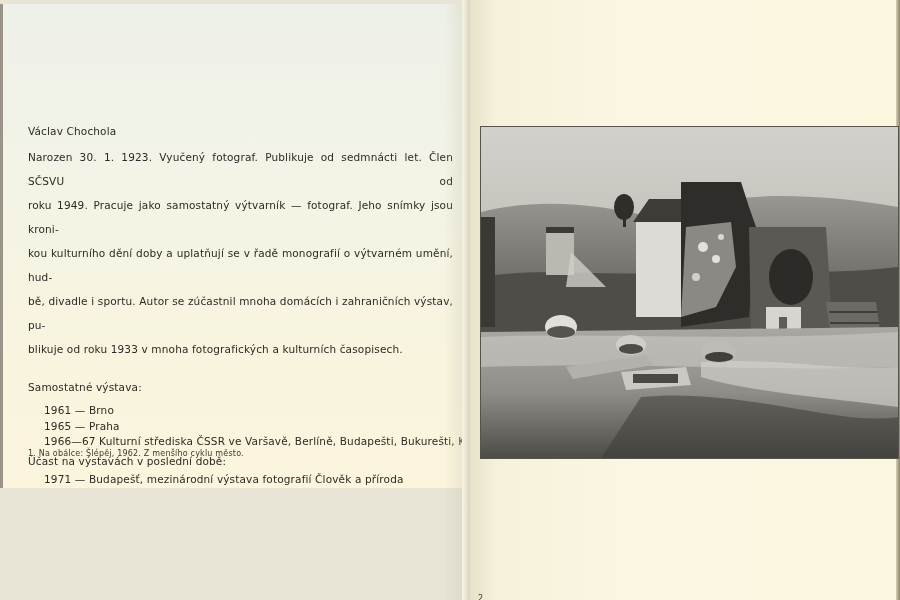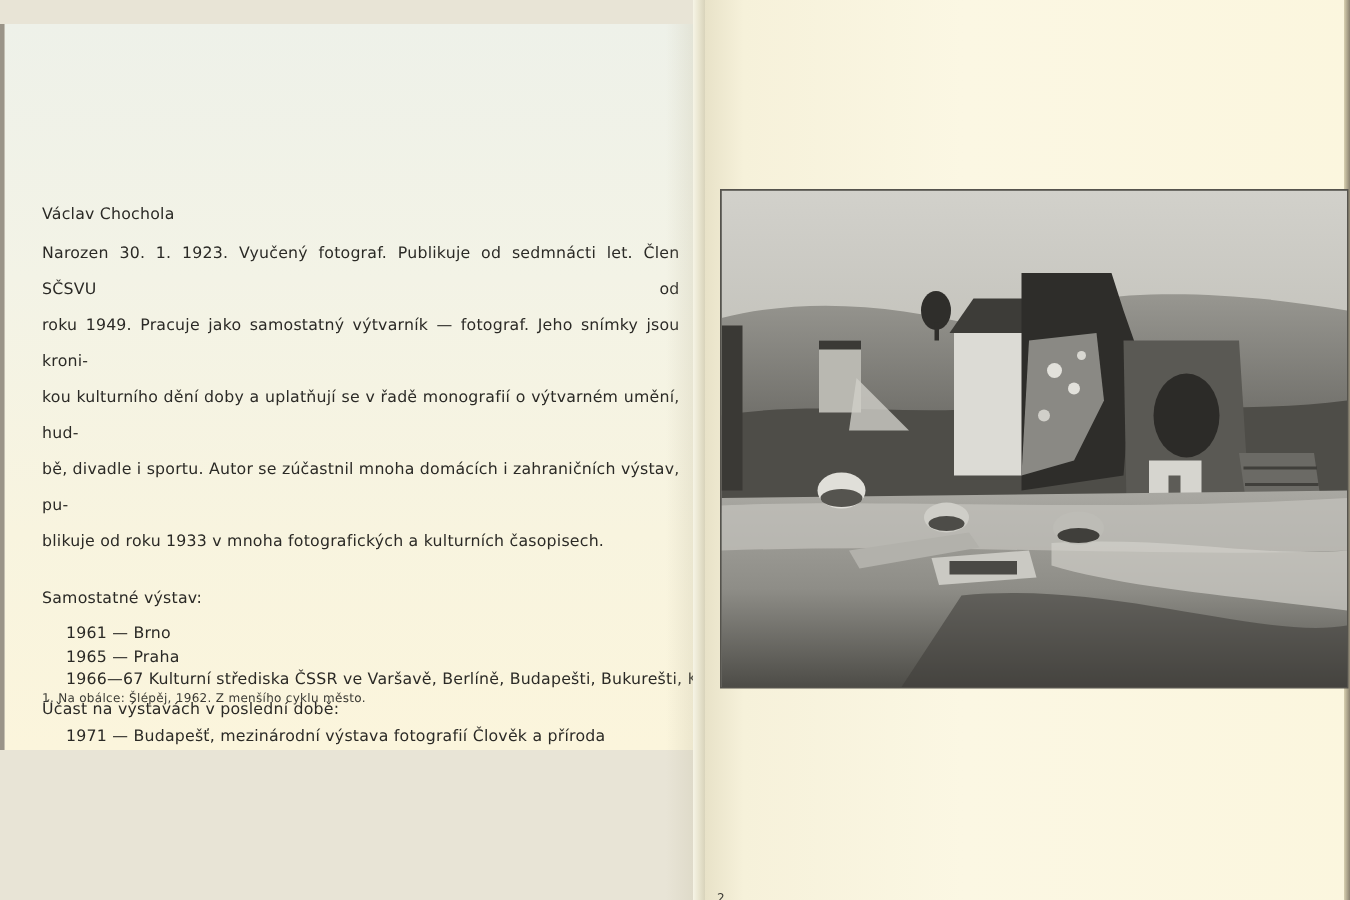--- a/index.html
+++ b/index.html
@@ -2,21 +2,21 @@
 <html><head>
   <meta charset="utf-8">
   <style>
     * { margin: 0; padding: 0; box-sizing: border-box; }
     html, body { width: 900px; height: 600px; overflow: hidden; background: #e8e4d6; }
     body { position: relative; font-family: "DejaVu Sans", sans-serif; }
 
     .spread { position: absolute; left: 0; top: 0; width: 900px; height: 600px; }
 
     .page-left {
-      position: absolute; left: 0; top: 16px; width: 466px; height: 484px;
+      position: absolute; left: 0; top: 4px; width: 466px; height: 484px;
       background: linear-gradient(180deg, #eef1e9 0%, #f3f3e6 35%, #f8f4df 70%, #fbf5dc 100%);
       border-left: 3px solid #9a9488;
       padding-left: 16px;
     }
     .page-left::after {
       content: ""; position: absolute; right: 0; top: 0; width: 22px; height: 600px;
       background: linear-gradient(90deg, rgba(0,0,0,0) 0%, rgba(200,195,170,0.35) 100%);
     }
     .gutter {
       position: absolute; left: 462px; top: 0; width: 8px; height: 600px;
@@ -71,21 +71,21 @@
     <div class="text-block">
       <span class="author-name">Václav Chochola</span>
       <div class="bio">
         <p>Narozen 30. 1. 1923. Vyučený fotograf. Publikuje od sedmnácti let. Člen SČSVU od</p>
         <p>roku 1949. Pracuje jako samostatný výtvarník — fotograf. Jeho snímky jsou kroni-</p>
         <p>kou kulturního dění doby a uplatňují se v řadě monografií o výtvarném umění, hud-</p>
         <p>bě, divadle i sportu. Autor se zúčastnil mnoha domácích i zahraničních výstav, pu-</p>
         <p class="last">blikuje od roku 1933 v mnoha fotografických a kulturních časopisech.</p>
       </div>
 
-      <span class="section-heading">Samostatné výstav:</span>
+      <span class="section-heading">Samostatné výstava:</span>
       <ul class="list">
         <li>1961 — Brno</li>
         <li>1965 — Praha</li>
         <li>1966—67 Kulturní střediska ČSSR ve Varšavě, Berlíně, Budapešti, Bukurešti, Káhiře.</li>
       </ul>
 
       <span class="section-heading tight">Účast na výstavách v poslední době:</span>
       <ul class="list tight">
         <li>1971 — Budapešť, mezinárodní výstava fotografií Člověk a příroda</li>
       </ul>

